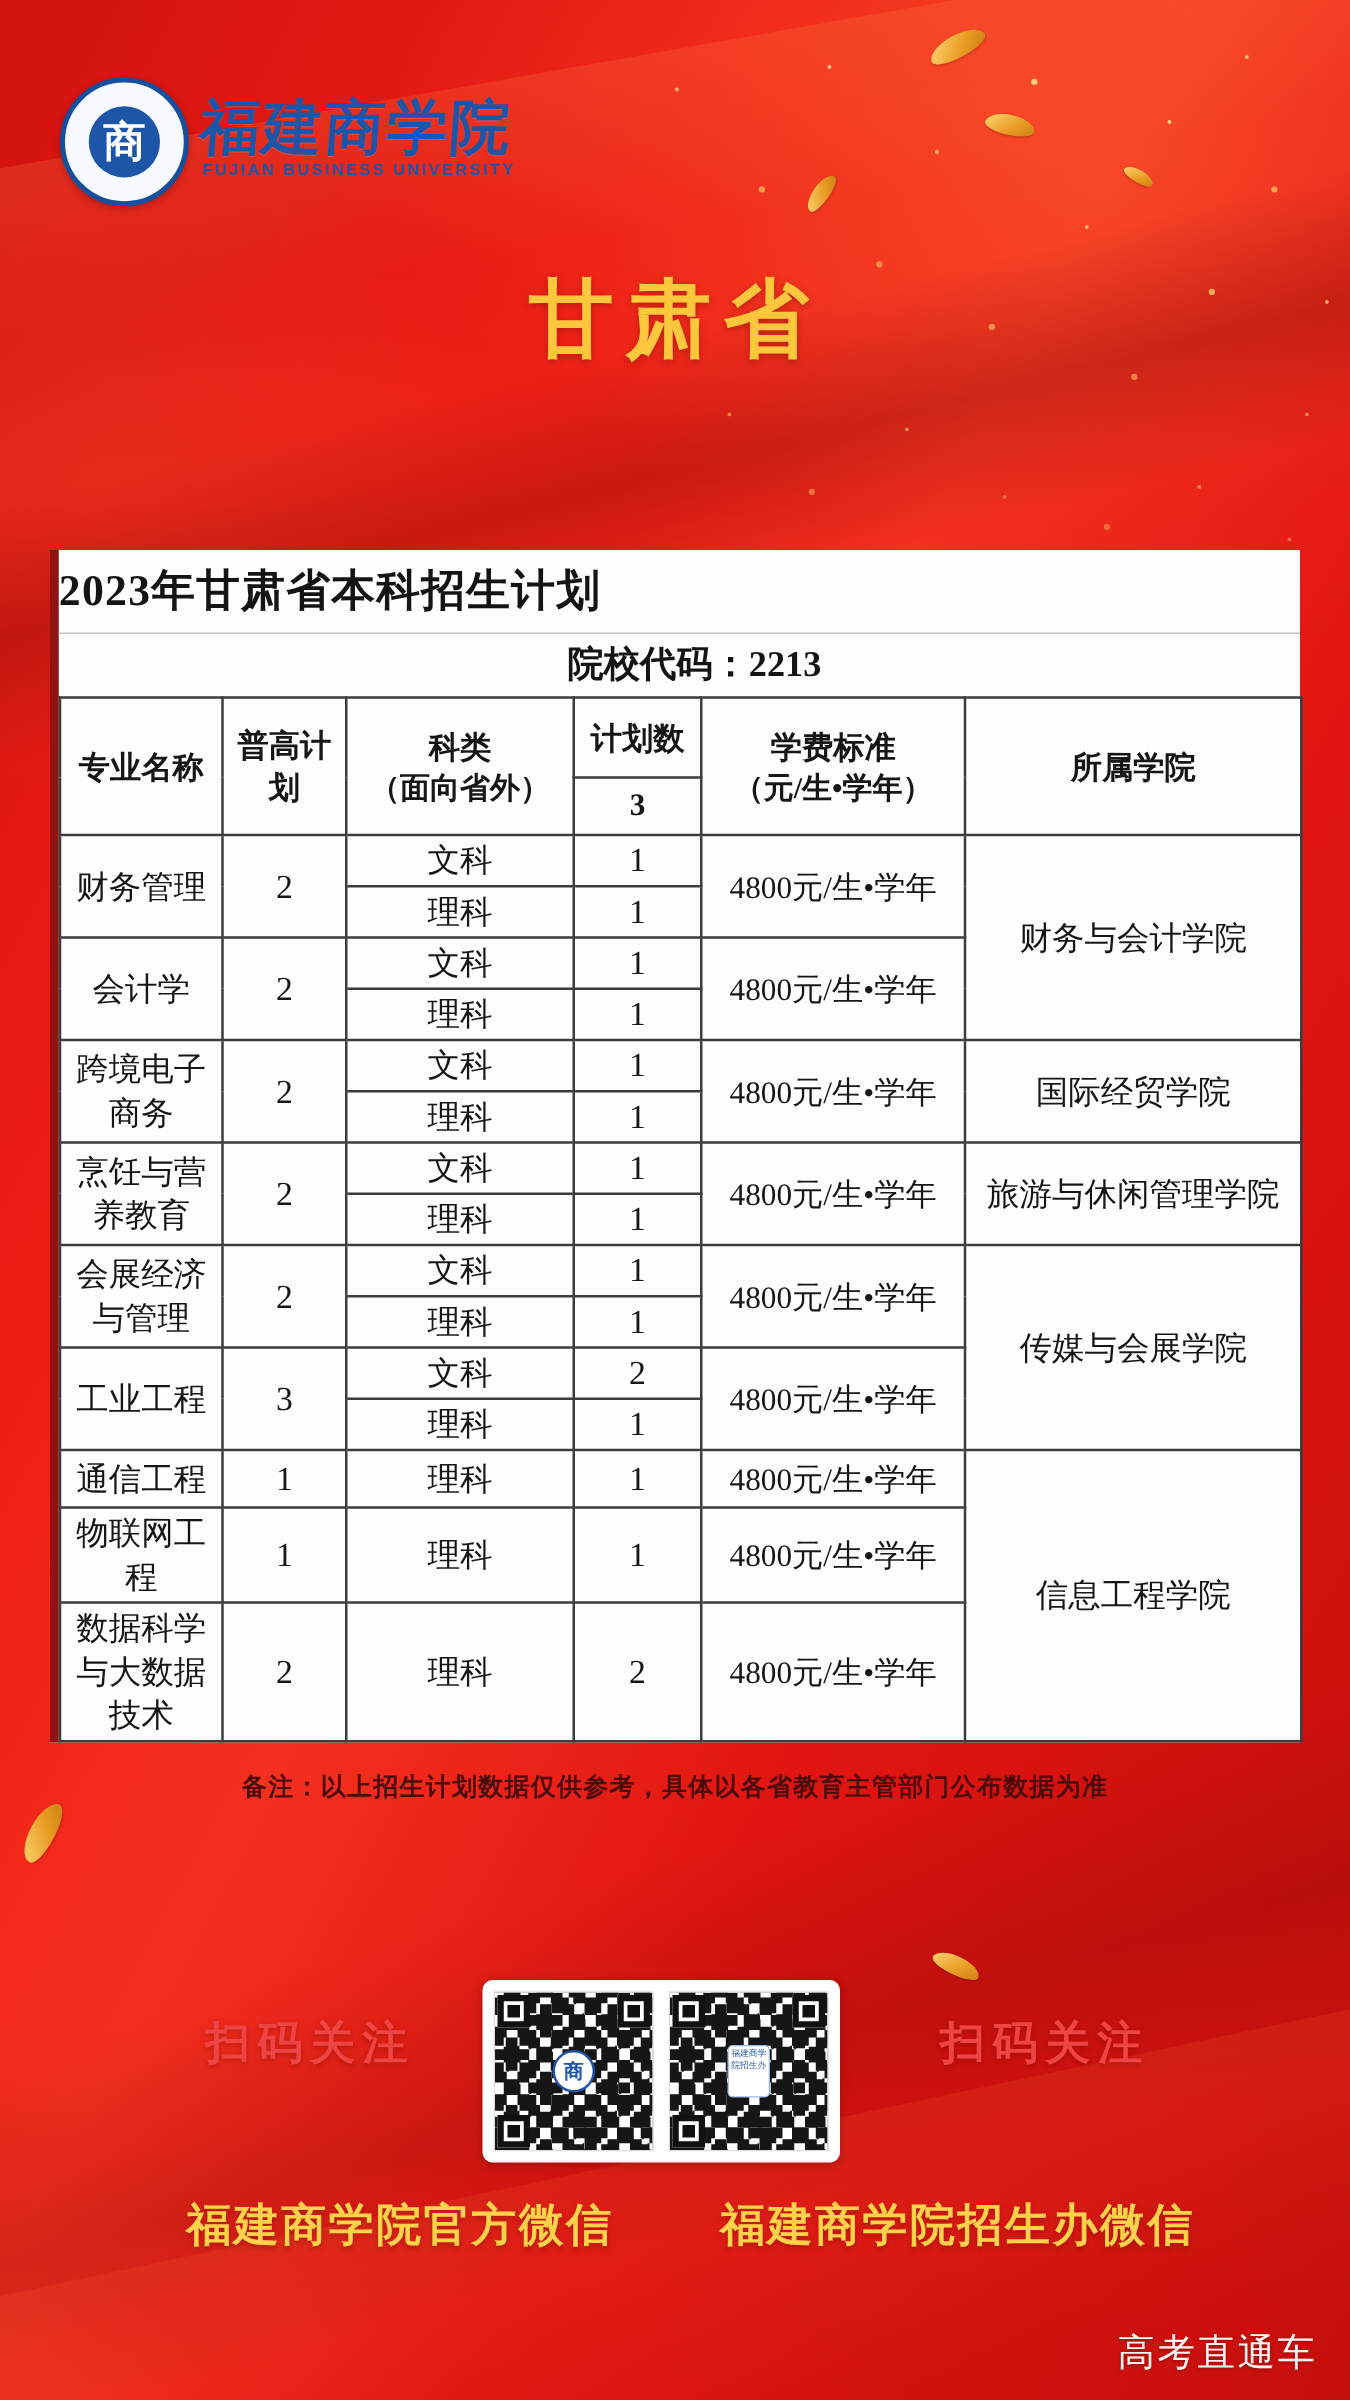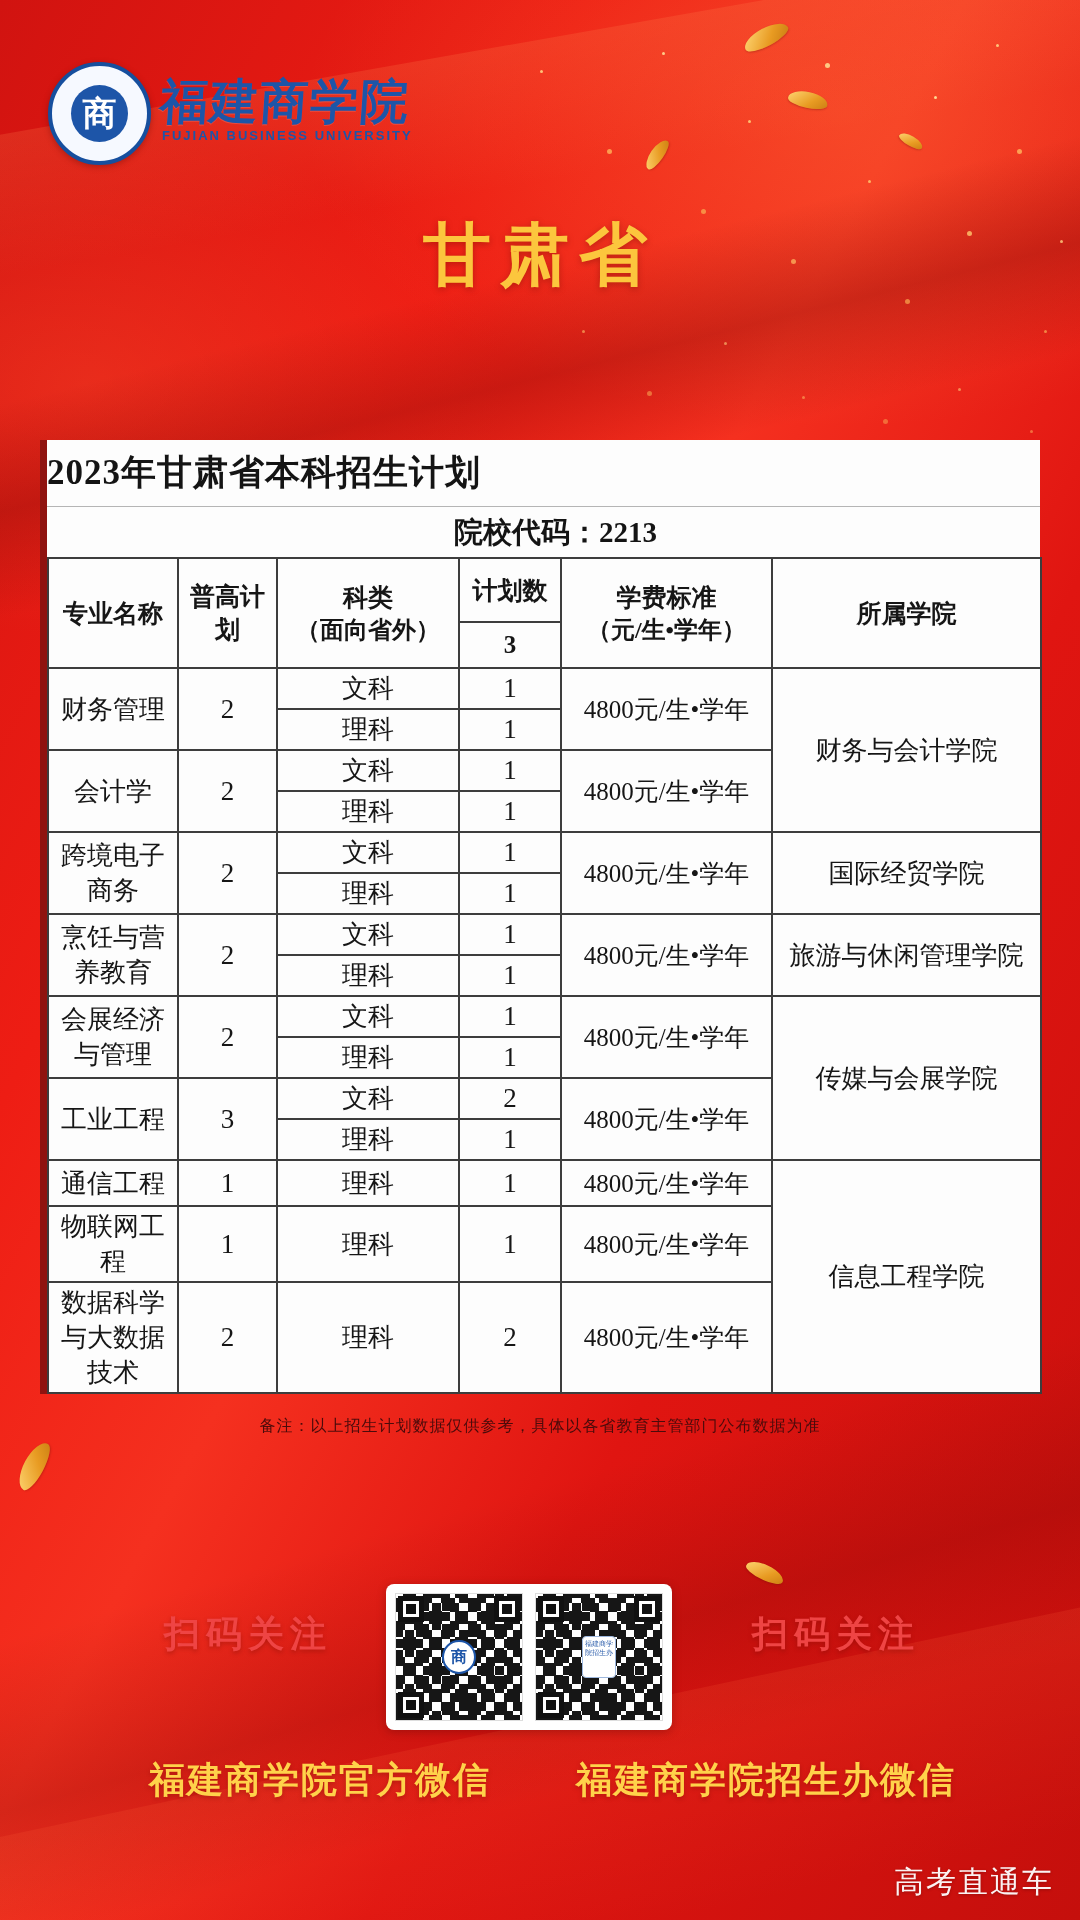--- a/index.html
+++ b/index.html
@@ -74,21 +74,21 @@
   .grid th,.grid td{border:2px solid #3d3d3d;text-align:center;vertical-align:middle;padding:2px 4px;}
   .grid th{font-size:25px;font-weight:bold;}
   .grid td{font-size:26px;}
   .hd1{height:64px;margin-left:20px;} .hd2{height:46px;}
   .sub{height:40px;} .single{height:46px;} .double-label{height:72px;} .triple-label{height:100px;}
   .hsub{font-size:24px;font-weight:bold;}
   td.c-fee{font-size:25px;white-space:nowrap;}
   td.c-count,td.c-plan{font-size:27px;}
 
   .note{position:absolute;left:0;top:1416px;width:100%;text-align:center;
-    color:#4b0b0b;font-size:16px;font-weight:normal;letter-spacing:1px;}
+    color:#4b0b0b;font-size:20px;font-weight:bold;letter-spacing:1px;}
 
   .scan-text{position:absolute;top:1610px;width:260px;text-align:center;color:#ef4444;
     font-size:36px;font-weight:900;letter-spacing:6px;text-shadow:0 2px 4px rgba(110,15,0,.35);}
   .scan-left{left:118px;} .scan-right{left:706px;}
   .qr-box{position:absolute;left:386px;top:1584px;width:286px;height:146px;background:#fff;
     border-radius:8px;display:flex;gap:14px;padding:10px;box-sizing:border-box;
     box-shadow:0 2px 8px rgba(90,10,5,.35);}
   .qr{position:relative;width:126px;height:126px;background:
       repeating-conic-gradient(#161616 0% 25%, transparent 0% 50%) 0px 0px/18px 18px,
       repeating-conic-gradient(#161616 0% 25%, transparent 0% 50%) 7px 4px/26px 26px,#fff;

